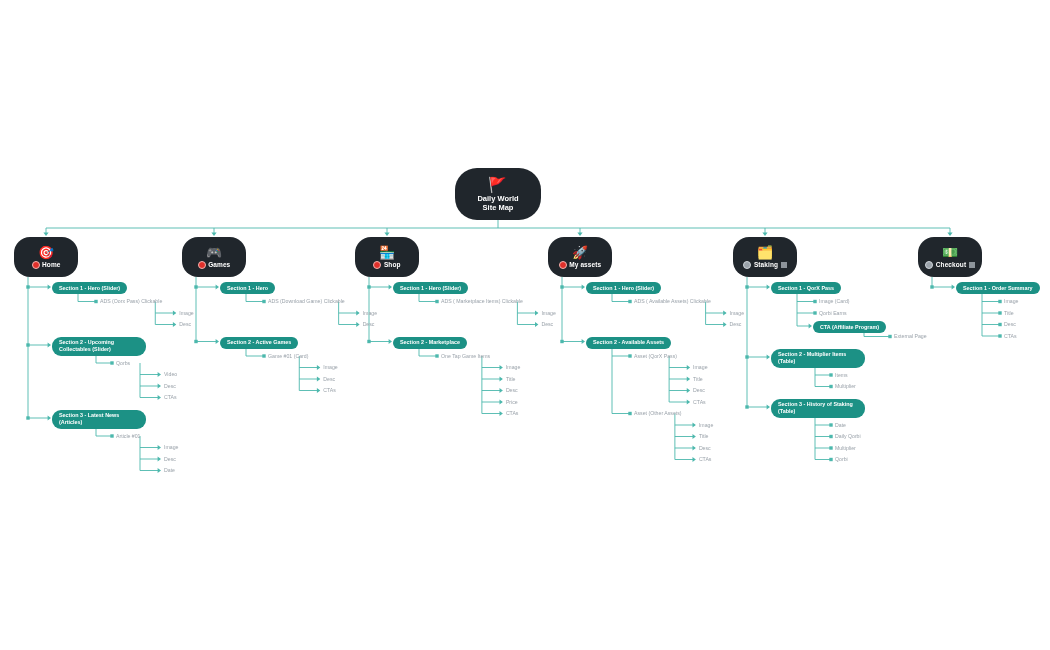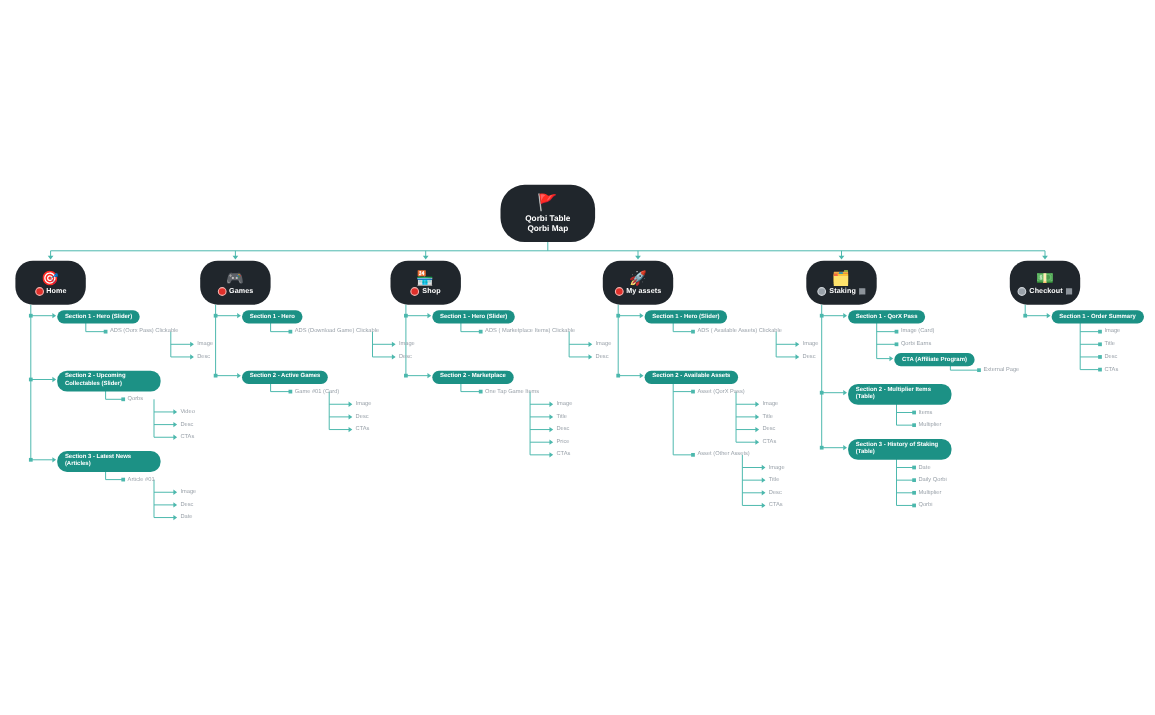--- a/index.html
+++ b/index.html
@@ -257,22 +257,22 @@
       <rect x="998.3" y="322.8" width="3.4" height="3.4" fill="#4cb8ad"></rect>
       <line x1="982" y1="336" x2="1000" y2="336" stroke="#4cb8ad" stroke-width="0.9"></line>
       <rect x="998.3" y="334.3" width="3.4" height="3.4" fill="#4cb8ad"></rect>
       <line x1="982" y1="292" x2="982" y2="336" stroke="#4cb8ad" stroke-width="0.9"></line>
       <line x1="932" y1="277" x2="932" y2="287" stroke="#4cb8ad" stroke-width="0.9"></line>
     </svg>
 
   <div class="root-node">
     <div class="root-icon">🚩</div>
     <div class="root-title">
-      <span>Qorbi Table</span><br>
-      <span>Qorbi Map</span>
+      <span>Daily World</span><br>
+      <span>Site Map</span>
     </div>
   </div>
 
   <div id="nodes">
       <div class="sec-node" style="left: 14px; top: 237px;">
         <div class="sec-icon">🎯</div>
         <div class="sec-label-row">
           <span class="badge"></span>
           <span class="sec-label">Home</span>
         </div>

